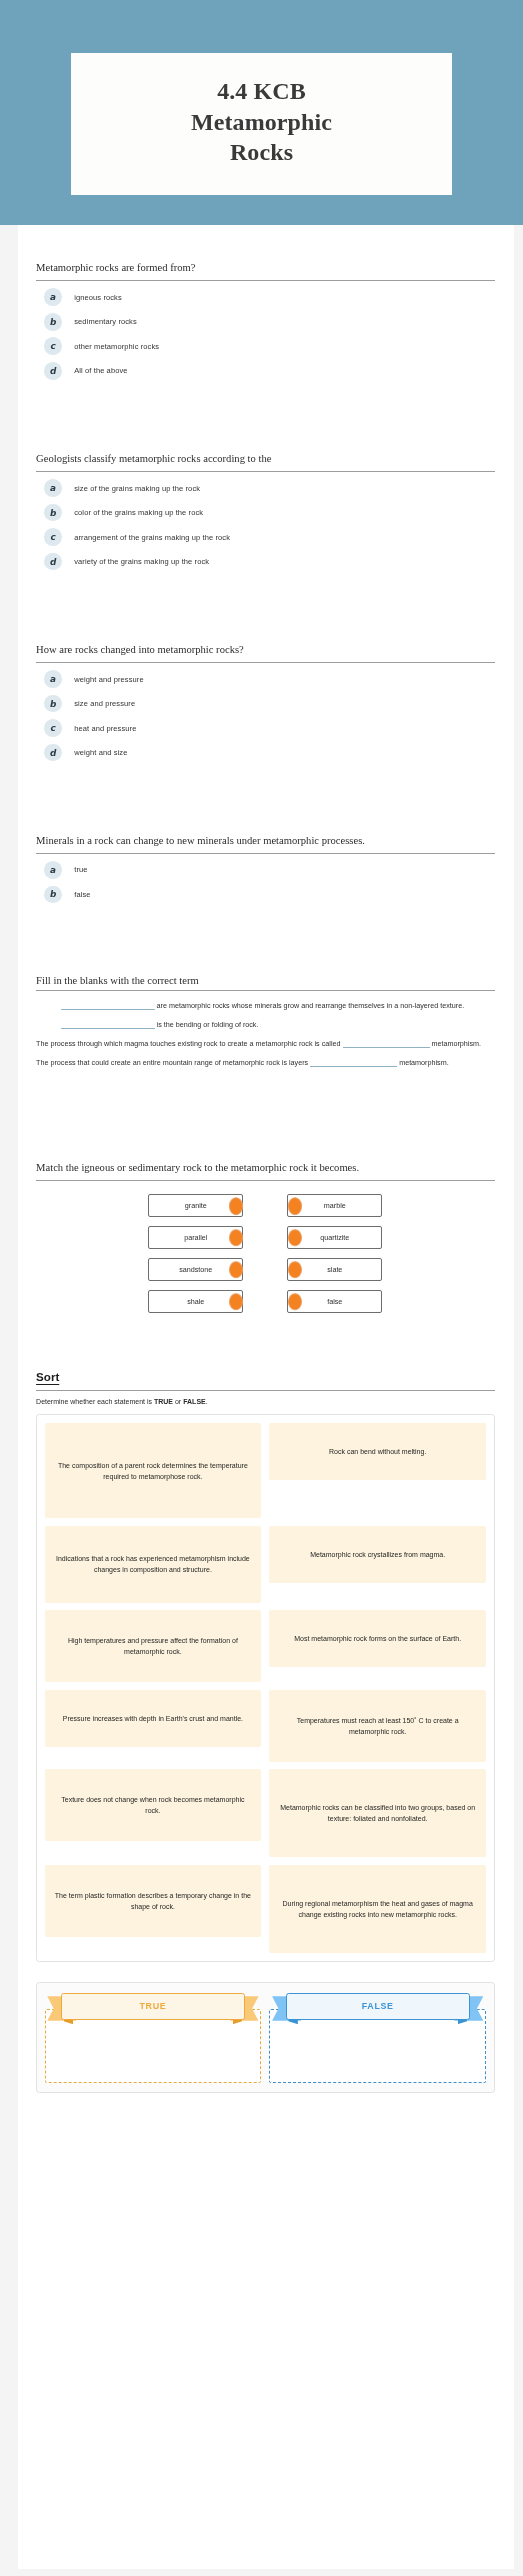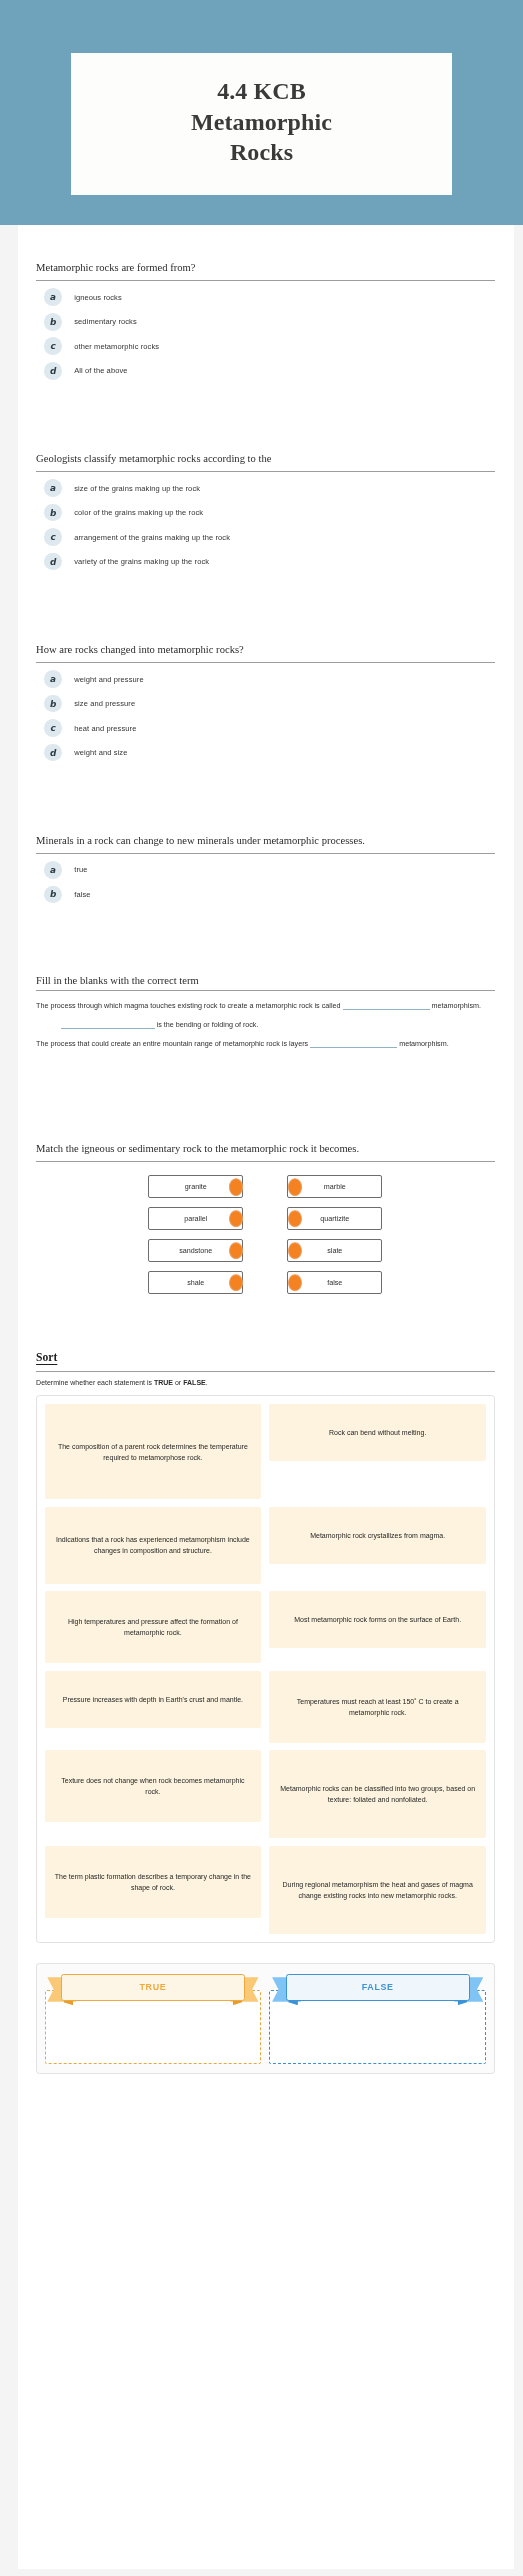--- a/index.html
+++ b/index.html
@@ -153,21 +153,21 @@
     background: #f58220;
     border: 0.7px solid #e8a169;
     top: 50%;
     transform: translateY(-50%);
   }
   .dot.right { right: -0.7px; }
   .dot.left  { left: -0.7px; }
 
   
   .sort-title {
-    font-family: Liberation Serif, serif;
+    font-family: Liberation Sans, sans-serif;
     font-size: 11.6px;
     font-weight: 700;
     color: #1d1d1d;
     text-decoration: underline;
     text-underline-offset: 2.7px;
     padding-bottom: 6.8px;
   }
   .sort-rule {
     border-bottom: 0.7px solid #9d9d9d;
     margin-bottom: 7.5px;
@@ -381,27 +381,30 @@
         </div>
       </div>
 
       <div class="spacer-48"></div>
 
       <div class="qblock">
         <div class="fib-head">Fill in the blanks with the correct term</div>
         <div class="qrule"></div>
 
 
+        <div class="fib-line">
+          <span class="blank lead"></span><span>are metamorphic rocks whose minerals grow and rearrange themselves in a non-layered texture.</span>
+        </div>
+
+        <div class="fib-line">
+          <span class="blank lead"></span><span>is the bending or folding of rock.</span>
+        </div>
 
         <div class="fib-line">
           <span>The process through which magma touches existing rock to create a metamorphic rock is called</span><span class="blank sm"></span><span>metamorphism.</span>
-        </div>
-
-        <div class="fib-line">
-          <span class="blank lead"></span><span>is the bending or folding of rock.</span>
         </div>
 
         <div class="fib-line">
           <span>The process that could create an entire mountain range of metamorphic rock is layers</span><span class="blank sm"></span><span>metamorphism.</span>
         </div>
       </div>
 
       <div class="spacer-48"></div>
       <div class="spacer-30"></div>
 

